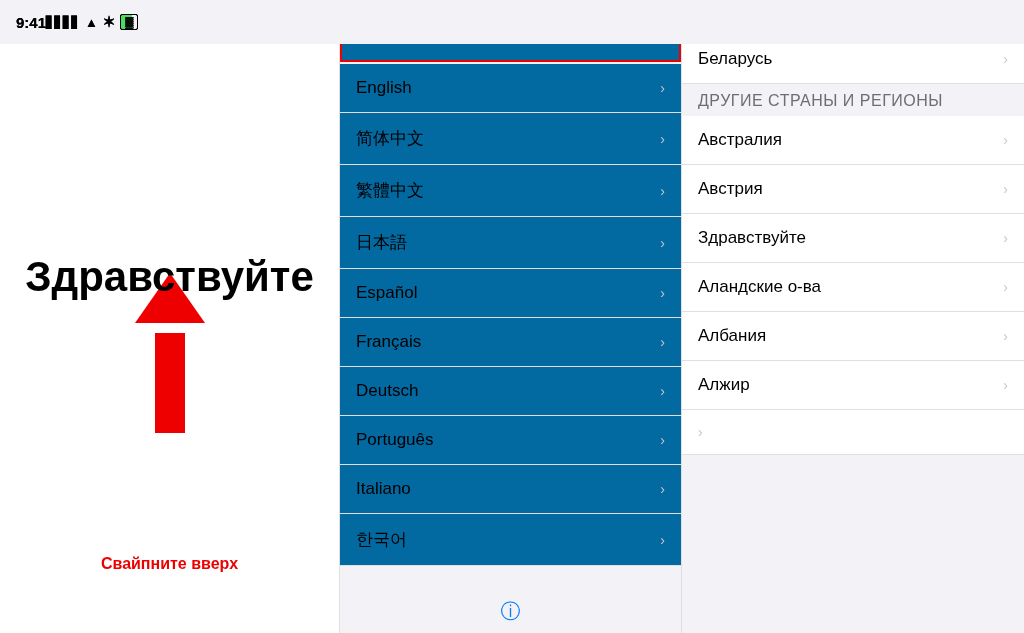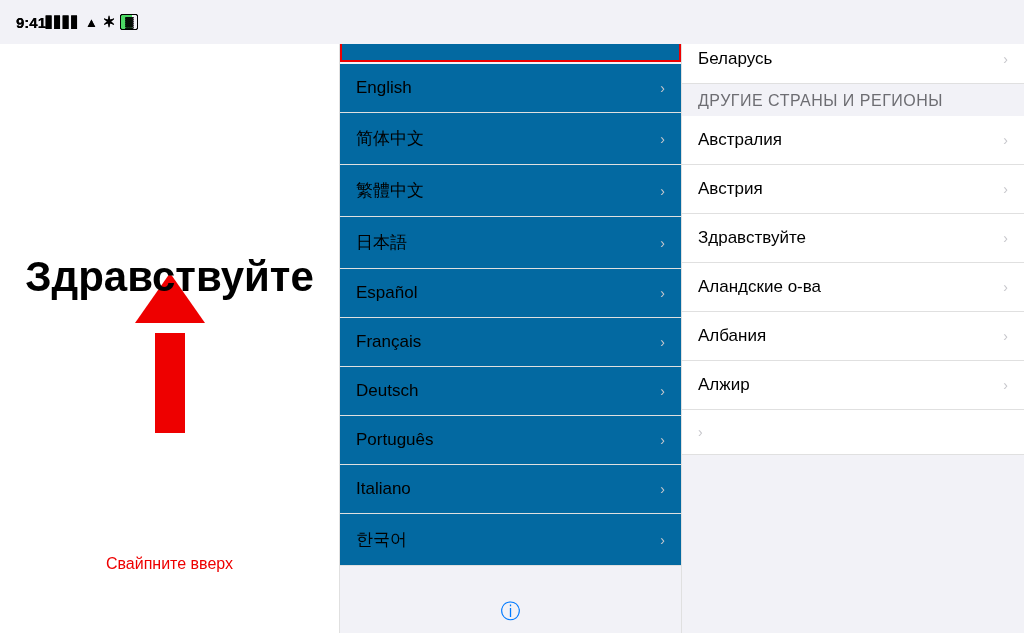--- a/index.html
+++ b/index.html
@@ -74,21 +74,21 @@
     }
 
     .arrow-shaft {
       width: 30px;
       height: 100px;
       background: #e00;
     }
 
     .swipe-text {
       font-size: 16px;
-      font-weight: 400;
+      font-weight: 700;
       color: #e00;
       text-align: center;
       margin-top: 10px;
     }
 
     
     .panel-language {
       width: 342px;
       height: 633px;
       background: #f2f2f7;

